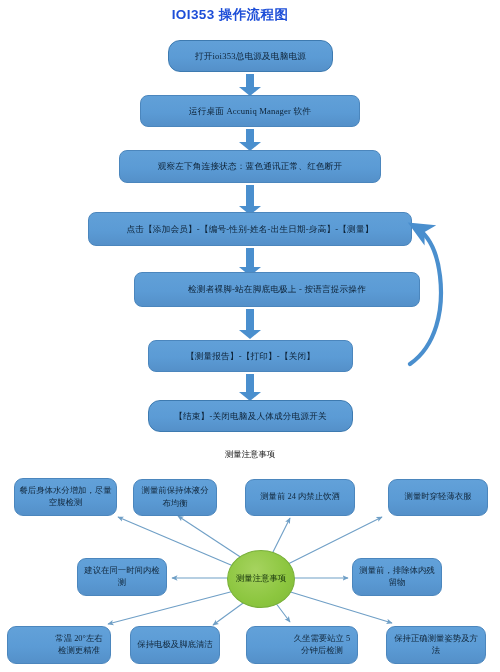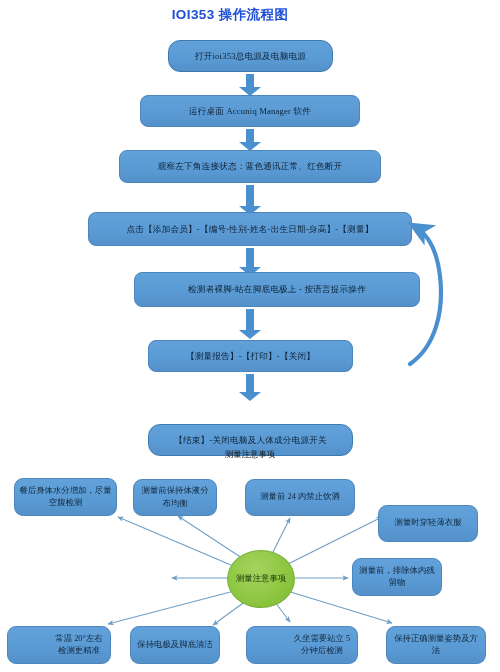--- a/index.html
+++ b/index.html
@@ -193,21 +193,21 @@
     </div>
 
     <div class="flow-box" style="left:148px; top:340px; width:205px; height:32px;">
       <span class="tx">【测量报告】-【打印】-【关闭】</span>
     </div>
     <div class="down-arrow" style="left:239px; top:374px; height:27px;">
       <div class="shaft" style="height:18px;"></div>
       <div class="head" style="top:18px;"></div>
     </div>
 
-    <div class="flow-box sharp" style="left:148px; top:424px; width:205px; height:32px;">
+    <div class="flow-box sharp" style="left:148px; top:400px; width:205px; height:32px;">
       <span class="tx">【结束】-关闭电脑及人体成分电源开关</span>
     </div>
 
     <svg class="return-arrow" viewBox="0 0 60 160">
       <defs>
         <marker id="curvehead" markerWidth="7" markerHeight="7" refX="4.5" refY="3.2" orient="auto" markerUnits="strokeWidth">
           <path d="M0,0.4 L6.2,3.2 L0,6 L1.6,3.2 Z" fill="#4a8fce"></path>
         </marker>
       </defs>
       <path d="M14,150 C40,132 48,96 44,62 C41,36 32,20 18,12" fill="none" stroke="#4a8fce" stroke-width="4.2" stroke-linecap="round" marker-end="url(#curvehead)"></path>
@@ -250,24 +250,27 @@
 
     <div class="mm-node" style="left:14px; top:8px; width:103px; height:38px;">
       <span>餐后身体水分增加，尽量空腹检测</span>
     </div>
     <div class="mm-node" style="left:133px; top:9px; width:84px; height:37px;">
       <span>测量前保持体液分布均衡</span>
     </div>
     <div class="mm-node" style="left:245px; top:9px; width:110px; height:37px;">
       <span>测量前 24 内禁止饮酒</span>
     </div>
-    <div class="mm-node" style="left:378px; top:9px; width:100px; height:37px;margin-top:26px;">
+    <div class="mm-node" style="left:388px; top:9px; width:100px; height:37px;">
       <span>测量时穿轻薄衣服</span>
     </div>
 
+    <div class="mm-node" style="left:77px; top:88px; width:90px; height:38px;">
+      <span>建议在同一时间内检测</span>
+    </div>
 
     <div class="mm-center" style="left:227px; top:80px; width:66px; height:56px;">
       <span>测量注意事项</span>
     </div>
 
     <div class="mm-node" style="left:352px; top:88px; width:90px; height:38px;">
       <span>测量前，排除体内残留物</span>
     </div>
 
     <div class="mm-node" style="left:7px; top:156px; width:104px; height:38px;padding-left:44px;">

